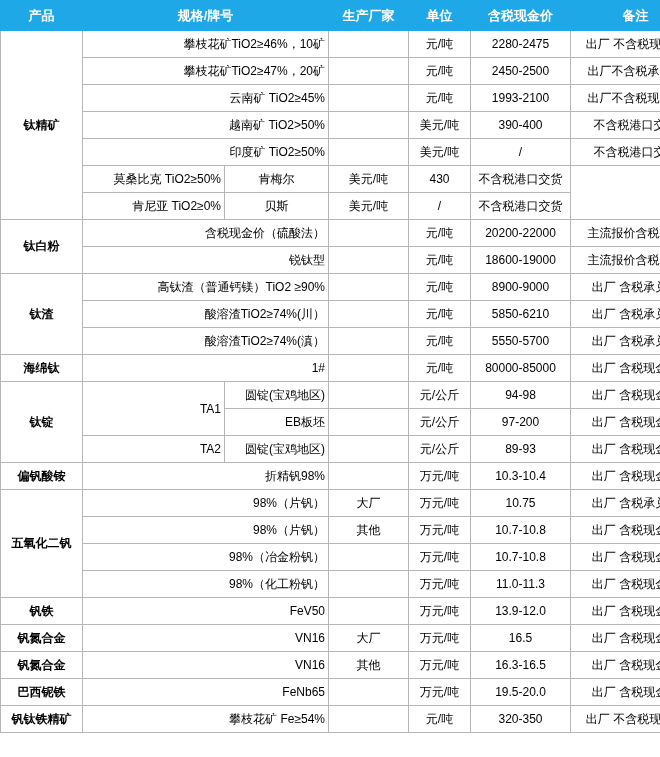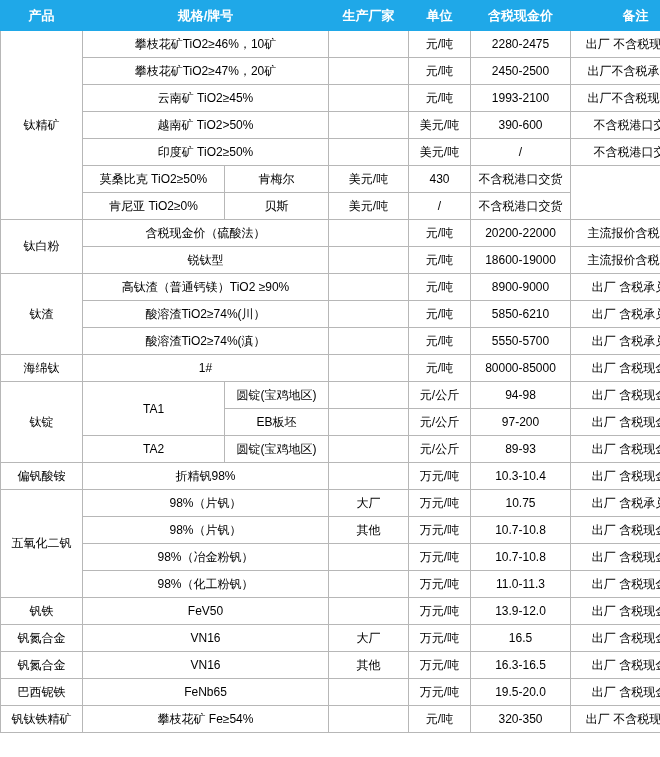--- a/index.html
+++ b/index.html
@@ -43,25 +43,25 @@
     color: #ffffff;
     font-weight: bold;
     text-align: center;
     border-color: #1fa8e8;
     height: 30px;
     font-size: 13px;
   }
   td.center { text-align: center; }
   td.product {
     text-align: center;
-    font-weight: normal;
+    font-weight: bold;
     font-size: 13px;
   }
   td.spec {
-    text-align: center;
+    text-align: right;
     padding-left: 6px;
   }
   td.remark {
     text-align: center;
     font-size: 12px;
   }
 </style>
 </head>
 <body>
 
@@ -105,21 +105,21 @@
         <td class="spec" colspan="2">云南矿 TiO2≥45%</td>
         <td class="center"></td>
         <td class="center">元/吨</td>
         <td class="center">1993-2100</td>
         <td class="remark">出厂不含税现金价</td>
       </tr>
       <tr>
         <td class="spec" colspan="2">越南矿 TiO2&gt;50%</td>
         <td class="center"></td>
         <td class="center">美元/吨</td>
-        <td class="center">390-600</td>
+        <td class="center">390-400</td>
         <td class="remark">不含税港口交货</td>
       </tr>
       <tr>
         <td class="spec" colspan="2">印度矿 TiO2≥50%</td>
         <td class="center"></td>
         <td class="center">美元/吨</td>
         <td class="center">/</td>
         <td class="remark">不含税港口交货</td>
       </tr>
       <tr>

